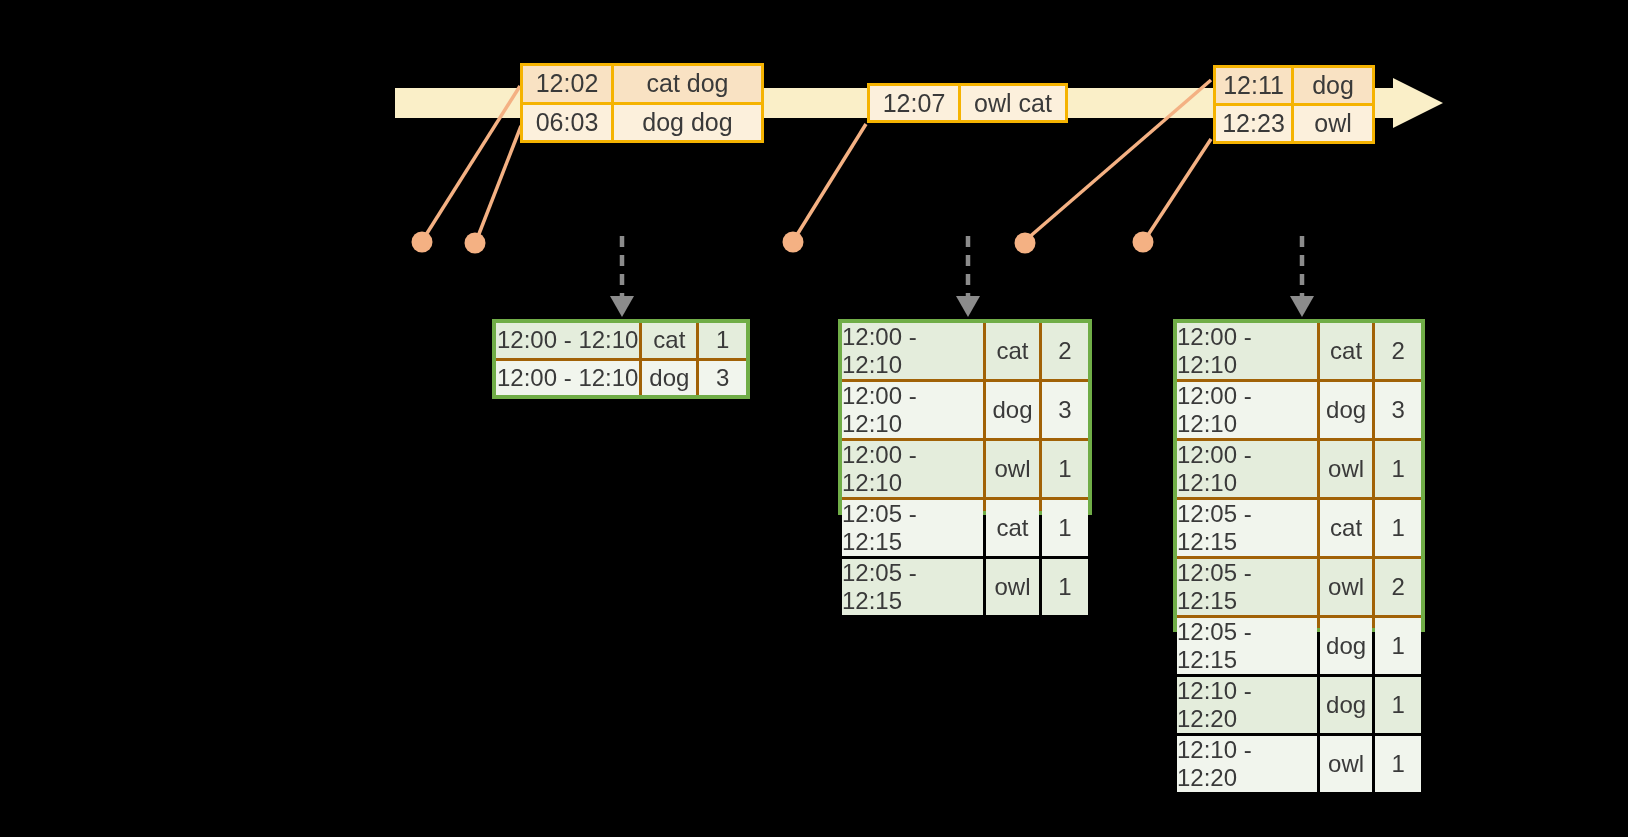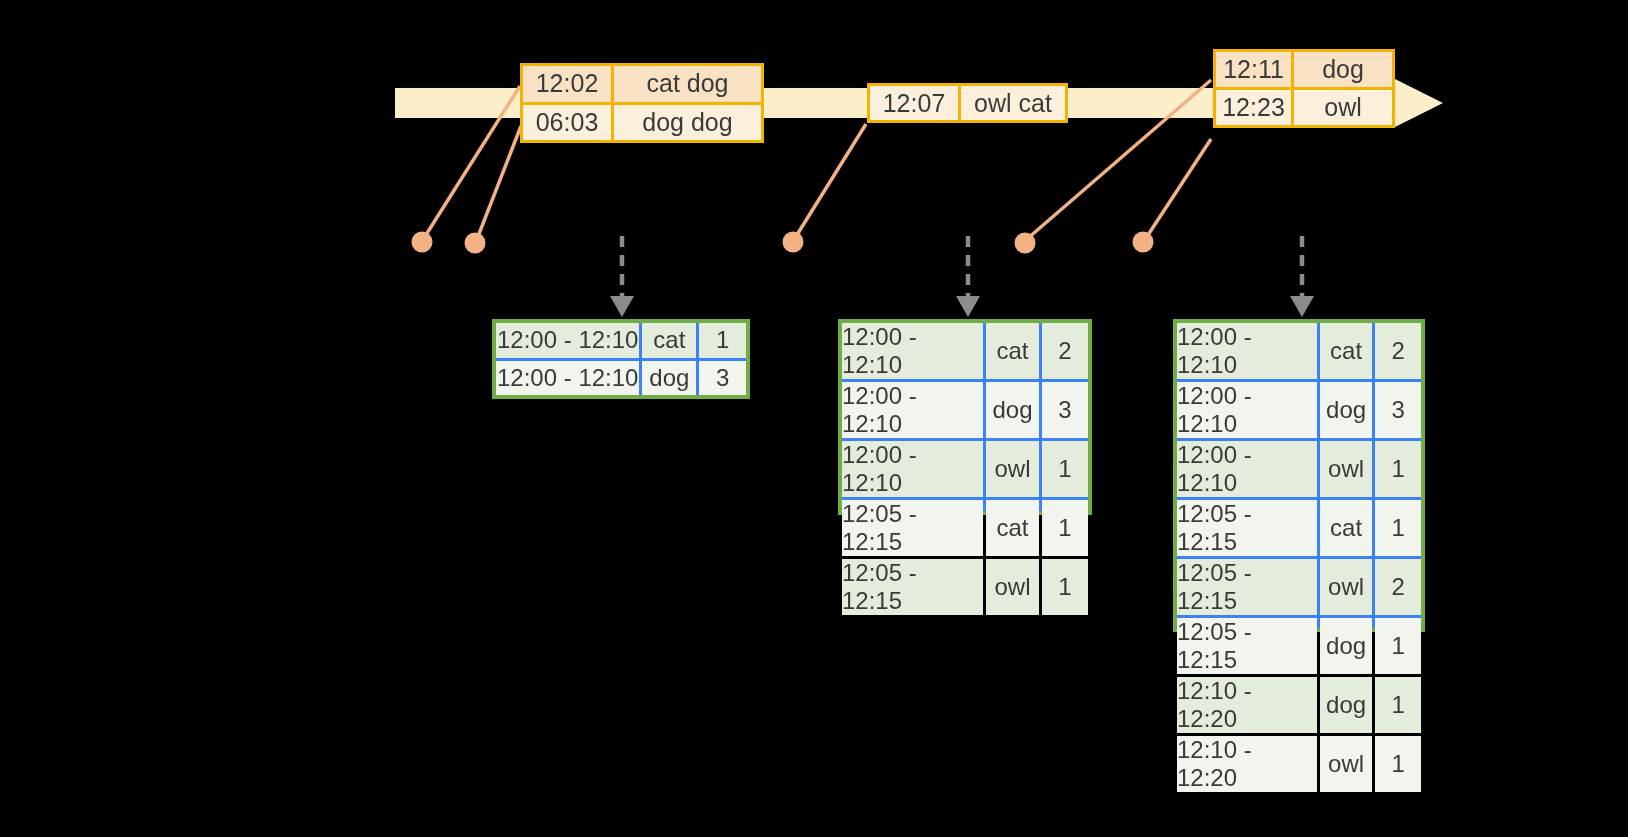--- a/index.html
+++ b/index.html
@@ -16,21 +16,21 @@
     box-sizing:border-box;
   }
   .ebox .cell { display:flex; align-items:center; justify-content:center; font-size:25px; }
   .fill-peach { background:#F9E2C3; }
   .fill-cream { background:#FCF0DC; }
 
   
   .rtable {
     position:absolute; display:grid; gap:3px;
     grid-template-columns:147fr 55fr 48fr; grid-auto-rows:1fr;
-    background:#3b82f6; border:4px solid #70AD47; z-index:2;
+    background:#a16207; border:4px solid #70AD47; z-index:2;
     box-sizing:border-box;
   }
   .rtable .cell { display:flex; align-items:center; justify-content:center; font-size:24px; }
   .shade-a { background:#E4EDDC; }
   .shade-b { background:#F1F5ED; }
 </style>
 </head>
 <body>
 
 <div class="canvas">
@@ -71,21 +71,21 @@
     <div class="cell fill-peach">cat dog</div>
     <div class="cell fill-cream">06:03</div>
     <div class="cell fill-cream">dog dog</div>
   </div>
 
   <div class="ebox" style="left:867px; top:83px; width:201px; height:40px; grid-template-columns:88px 1fr;">
     <div class="cell fill-cream">12:07</div>
     <div class="cell fill-cream">owl cat</div>
   </div>
 
-  <div class="ebox" style="left:1213px; top:49px; width:182px; height:79px; grid-template-columns:75px 1fr;">
+  <div class="ebox" style="left:1213px; top:65px; width:162px; height:79px; grid-template-columns:75px 1fr;">
     <div class="cell fill-peach">12:11</div>
     <div class="cell fill-peach">dog</div>
     <div class="cell fill-cream">12:23</div>
     <div class="cell fill-cream">owl</div>
   </div>
 
   <div class="rtable" style="left:492px; top:319px; width:258px; height:80px;">
     <div class="cell shade-a">12:00 - 12:10</div>
     <div class="cell shade-a">cat</div>
     <div class="cell shade-a">1</div>

